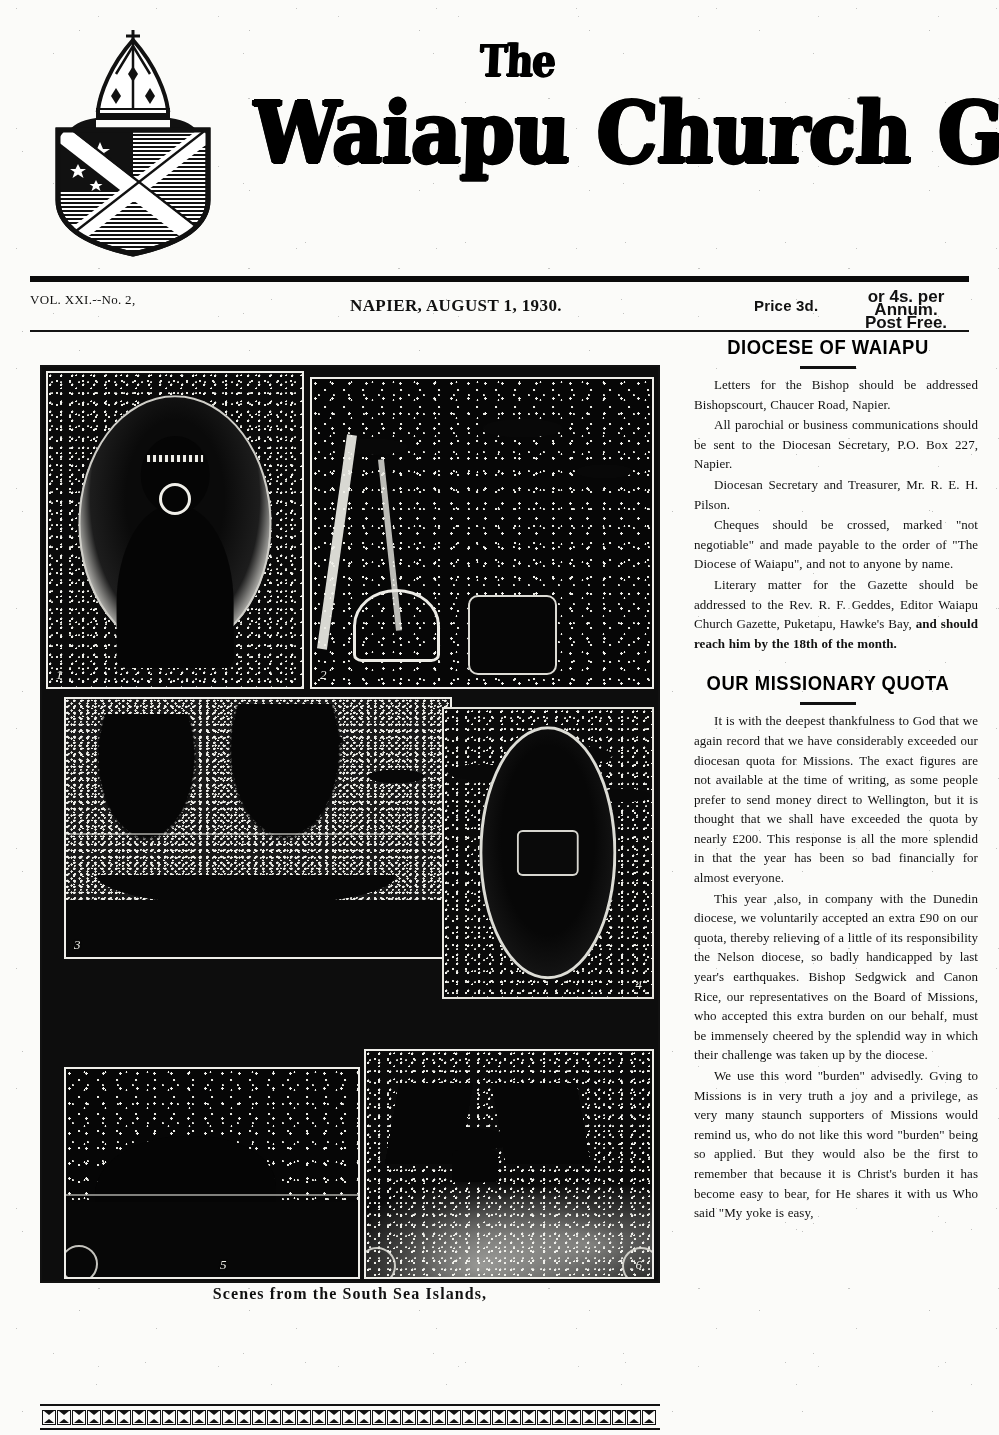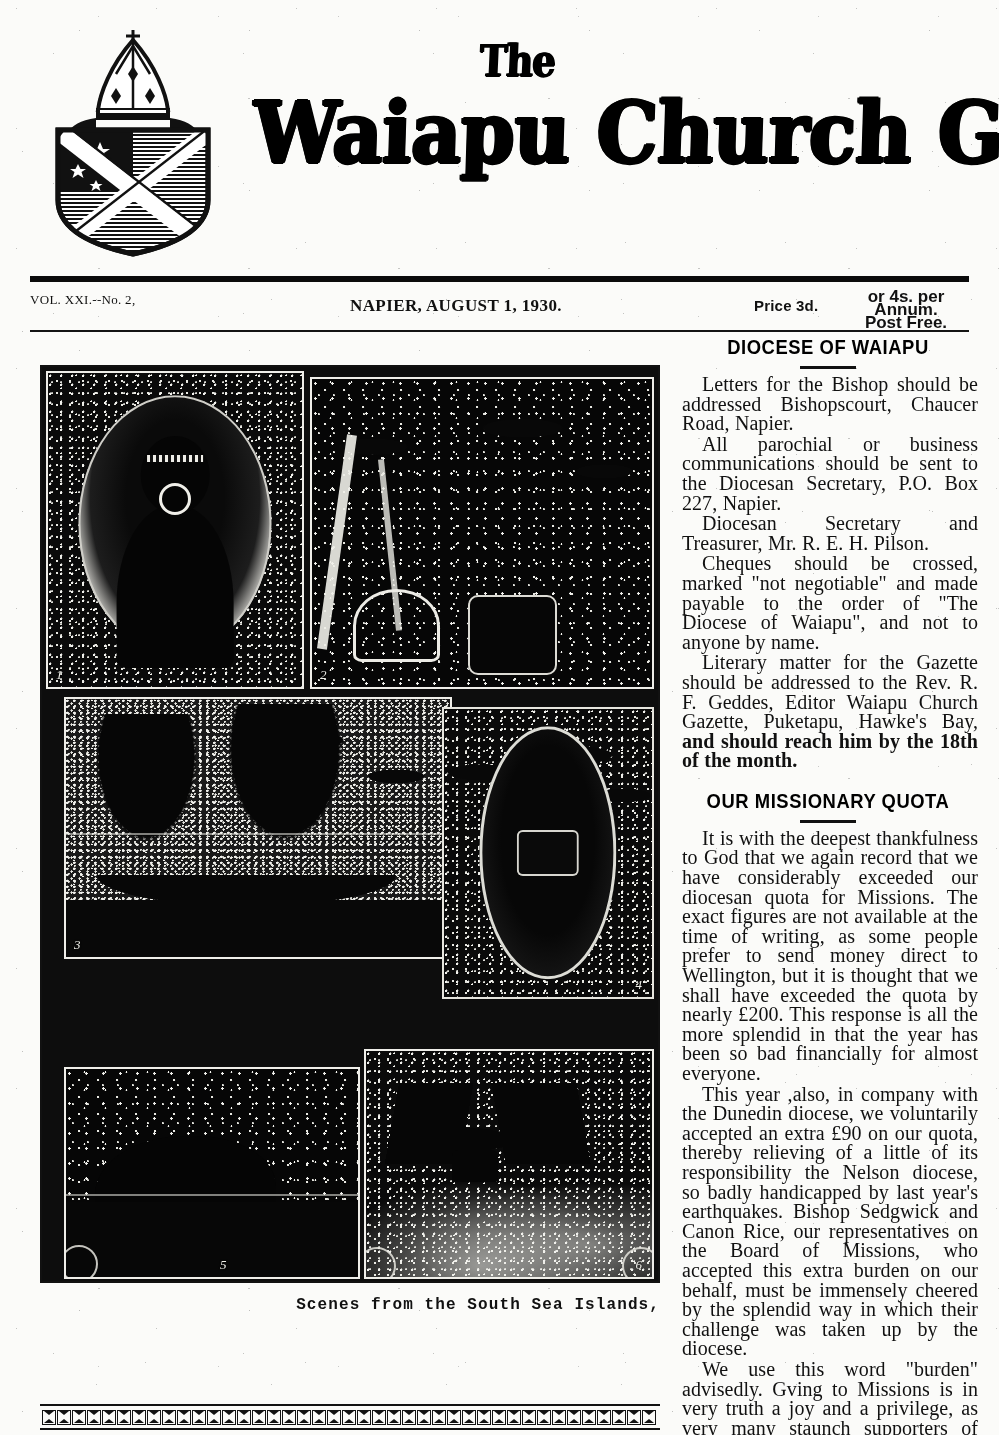--- a/index.html
+++ b/index.html
@@ -287,23 +287,23 @@
   .corner-orn {
     position: absolute;
     width: 34px; height: 34px;
     border: 2px solid #e6e5de;
     border-radius: 50%;
     opacity: .85;
   }
 
   
   .caption-main {
-    margin-top: 13px;
-    text-align: right;
-    font-family: Liberation Mono, monospace;
+    margin-top: 2px;
+    text-align: center;
+    font-family: Liberation Serif, serif;
     font-size: 16px;
     font-weight: bold;
     letter-spacing: 1.1px;
   }
   .caption-sub {
     margin-top: 18px;
     text-align: center;
     font-family: "Liberation Serif", serif;
     font-size: 16px;
     letter-spacing: .6px;
@@ -351,25 +351,25 @@
     transform: scaleX(.92);
     color: #000;
   }
   .sec-rule {
     width: 56px; height: 3px;
     background: #111;
     margin: 7px auto 6px auto;
   }
   .para {
     font-family: "Liberation Serif", serif;
-    font-size: 20px;
+    font-size: 13px;
     line-height: 19.6px;
     text-align: justify;
     text-indent: 20px;
-    margin: 0 0 1px 4px;
+    margin: 0 0 1px 16px;
     letter-spacing: .05px;
     word-spacing: .4px;
   }
   .para .bold { font-weight: bold; }
   .sec-gap { height: 18px; }
 </style>
 </head>
 <body>
 
 <div class="page">

